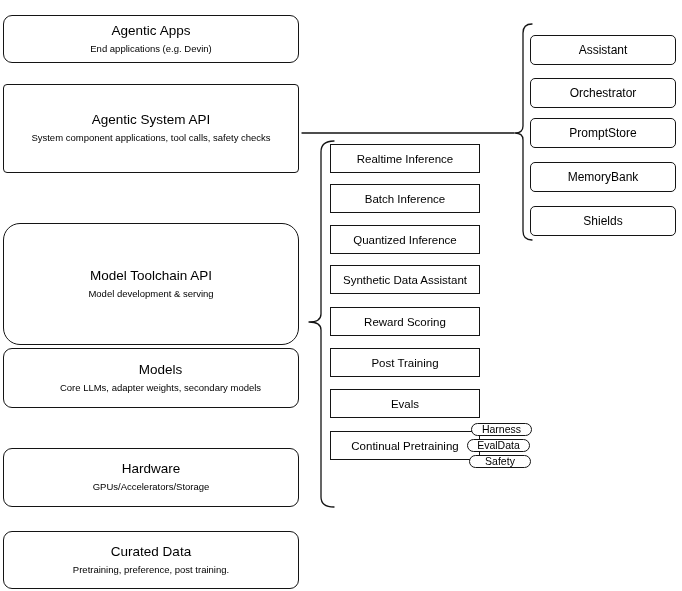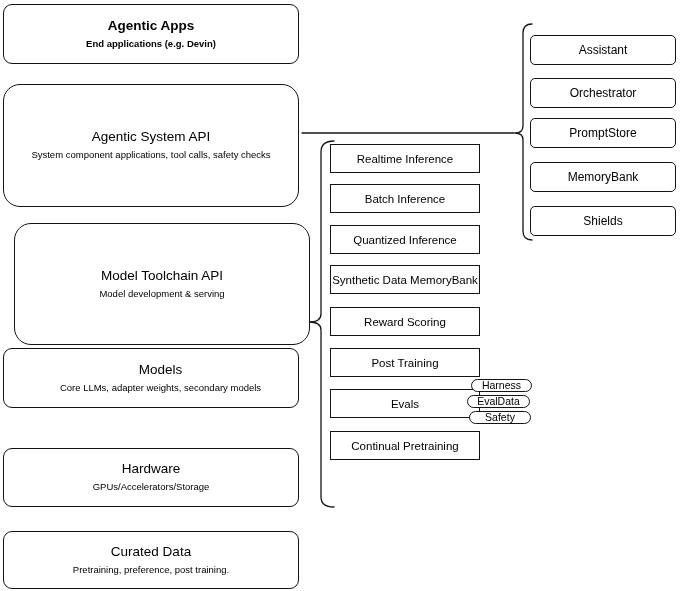--- a/index.html
+++ b/index.html
@@ -14,23 +14,23 @@
   .overlay{position:absolute;left:0;top:0;width:682px;height:591px;z-index:0;}
   .overlay path{fill:none;stroke:#141414;stroke-width:1.3;stroke-linecap:round;stroke-linejoin:round;}
 
   
   .lbox{
     position:absolute;left:3px;width:296px;
     border:1.3px solid #141414;border-radius:9px;background:#fff;
     display:flex;flex-direction:column;align-items:center;justify-content:center;
     text-align:center;z-index:1;box-sizing:border-box;
   }
-  .l1{top:4px;height:60px;font-weight:bold;}
-  .l2{top:84px;height:123px;border-radius:17px;}
-  .l3{top:223px;height:122px;border-radius:17px;margin-left:11px;}
+  .l1{top:15px;height:48px;}
+  .l2{top:84px;height:89px;border-radius:4px;}
+  .l3{top:223px;height:122px;border-radius:17px;}
   .l4{top:348px;height:60px;padding-left:19px;}
   .l5{top:448px;height:59px;}
   .l6{top:531px;height:58px;}
   .ltitle{font-size:13.5px;line-height:1.1;margin-bottom:5px;white-space:nowrap;}
   .lsub{font-size:9.5px;line-height:1.1;white-space:nowrap;}
 
   
   .mbox{
     position:absolute;left:330px;width:150px;height:29px;
     border:1.3px solid #141414;border-radius:0;background:#fff;
@@ -38,21 +38,21 @@
     font-size:11.5px;white-space:nowrap;z-index:1;box-sizing:border-box;
   }
   .m1{top:144px}.m2{top:184px}.m3{top:225px}.m4{top:265px}.m5{top:307px}
   .m6{top:348px}.m7{top:389px}.m8{top:431px}.m9{top:470px}
 
   
   .pill{
     position:absolute;height:13px;
     border:1.2px solid #141414;border-radius:999px;background:#fff;
     display:flex;align-items:center;justify-content:center;
-    font-size:10.5px;line-height:1;white-space:nowrap;z-index:3;box-sizing:border-box;
+    font-size:10.5px;line-height:1;white-space:nowrap;z-index:3;box-sizing:border-box;margin-top:44px;
   }
   .p1{left:471px;top:379px;width:61px;}
   .p2{left:467px;top:395px;width:63px;}
   .p3{left:469px;top:411px;width:62px;}
 
   
   .rbox{
     position:absolute;left:530px;width:146px;height:30px;
     border:1.3px solid #141414;border-radius:5px;background:#fff;
     display:flex;align-items:center;justify-content:center;
@@ -102,21 +102,21 @@
   <div class="mbox m1">
     <span>Realtime Inference</span>
   </div>
   <div class="mbox m2">
     <span>Batch Inference</span>
   </div>
   <div class="mbox m3">
     <span>Quantized Inference</span>
   </div>
   <div class="mbox m4">
-    <span>Synthetic Data MemoryBank</span>
+    <span>Synthetic Data Assistant</span>
   </div>
   <div class="mbox m5">
     <span>Reward Scoring</span>
   </div>
   <div class="mbox m6">
     <span>Post Training</span>
   </div>
   <div class="mbox m8">
     <span>Continual Pretraining</span>
   </div>

